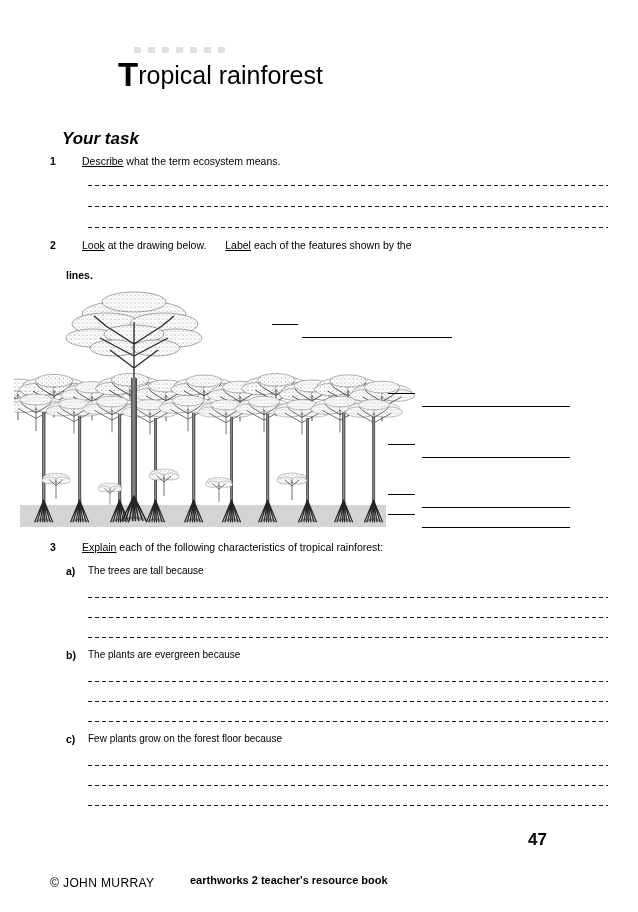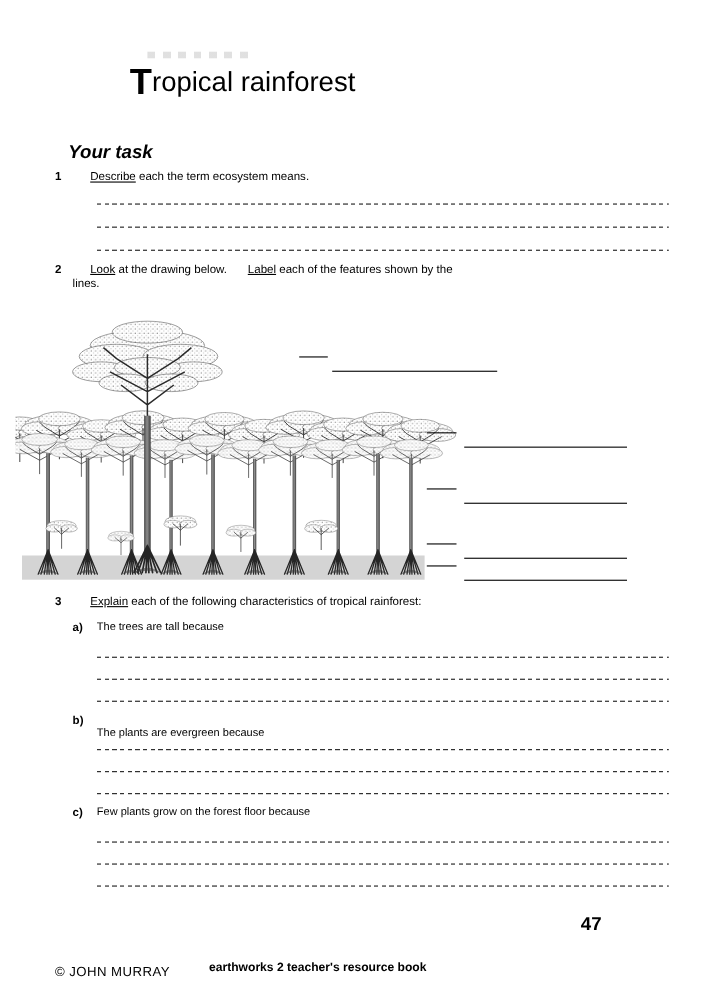--- a/index.html
+++ b/index.html
@@ -136,29 +136,29 @@
 
 <div class="page">
 
   <div class="title-artifact"></div>
 
   <div class="title"><span class="cap">T</span><span>ropical rainforest</span></div>
 
   <div class="your-task">Your task</div>
 
   <div class="qnum" style="top:155px;">1</div>
-  <div class="qtext" style="top:155px;"><span class="u">Describe</span><span> each the term ecosystem means.</span></div>
+  <div class="qtext" style="top:155px;"><span class="u">Describe</span><span> what the term ecosystem means.</span></div>
 
   <div class="ansline" style="left:88px; top:185px; width:520px;"></div>
   <div class="ansline" style="left:88px; top:206px; width:520px;"></div>
   <div class="ansline" style="left:88px; top:227px; width:520px;"></div>
 
   <div class="qnum" style="top:239px;">2</div>
   <div class="qtext" style="top:239px;"><span class="u">Look</span><span> at the drawing below. </span><span class="u">Label</span><span> each of the features shown by the</span></div>
-  <div class="qtext" style="top:252px;">lines.</div>
+  <div class="qtext" style="top:269px;font-weight:bold;">lines.</div>
 
   <div class="illus">
     <svg width="410" height="250" viewBox="0 0 410 250" xmlns="http://www.w3.org/2000/svg">
       <defs>
 
         <pattern id="leaf" width="4" height="4" patternUnits="userSpaceOnUse">
           <rect width="4" height="4" fill="#ffffff"></rect>
           <circle cx="1" cy="1" r="0.55" fill="#7d7d7d"></circle>
           <circle cx="3" cy="3" r="0.45" fill="#9a9a9a"></circle>
           <circle cx="3.2" cy="0.9" r="0.3" fill="#b5b5b5"></circle>
@@ -296,21 +296,21 @@
   <div class="qnum" style="top:541px;">3</div>
   <div class="qtext" style="top:541px;"><span class="u">Explain</span><span> each of the following characteristics of tropical rainforest:</span></div>
 
   <div class="subnum" style="top:565px;">a)</div>
   <div class="subtext" style="top:565px;">The trees are tall because</div>
   <div class="ansline" style="left:88px; top:597px; width:520px;"></div>
   <div class="ansline" style="left:88px; top:617px; width:520px;"></div>
   <div class="ansline" style="left:88px; top:637px; width:520px;"></div>
 
   <div class="subnum" style="top:649px;">b)</div>
-  <div class="subtext" style="top:649px;margin-top:12px;">The plants are evergreen because</div>
+  <div class="subtext" style="top:649px;">The plants are evergreen because</div>
   <div class="ansline" style="left:88px; top:681px; width:520px;"></div>
   <div class="ansline" style="left:88px; top:701px; width:520px;"></div>
   <div class="ansline" style="left:88px; top:721px; width:520px;"></div>
 
   <div class="subnum" style="top:733px;">c)</div>
   <div class="subtext" style="top:733px;">Few plants grow on the forest floor because</div>
   <div class="ansline" style="left:88px; top:765px; width:520px;"></div>
   <div class="ansline" style="left:88px; top:785px; width:520px;"></div>
   <div class="ansline" style="left:88px; top:805px; width:520px;"></div>
 

